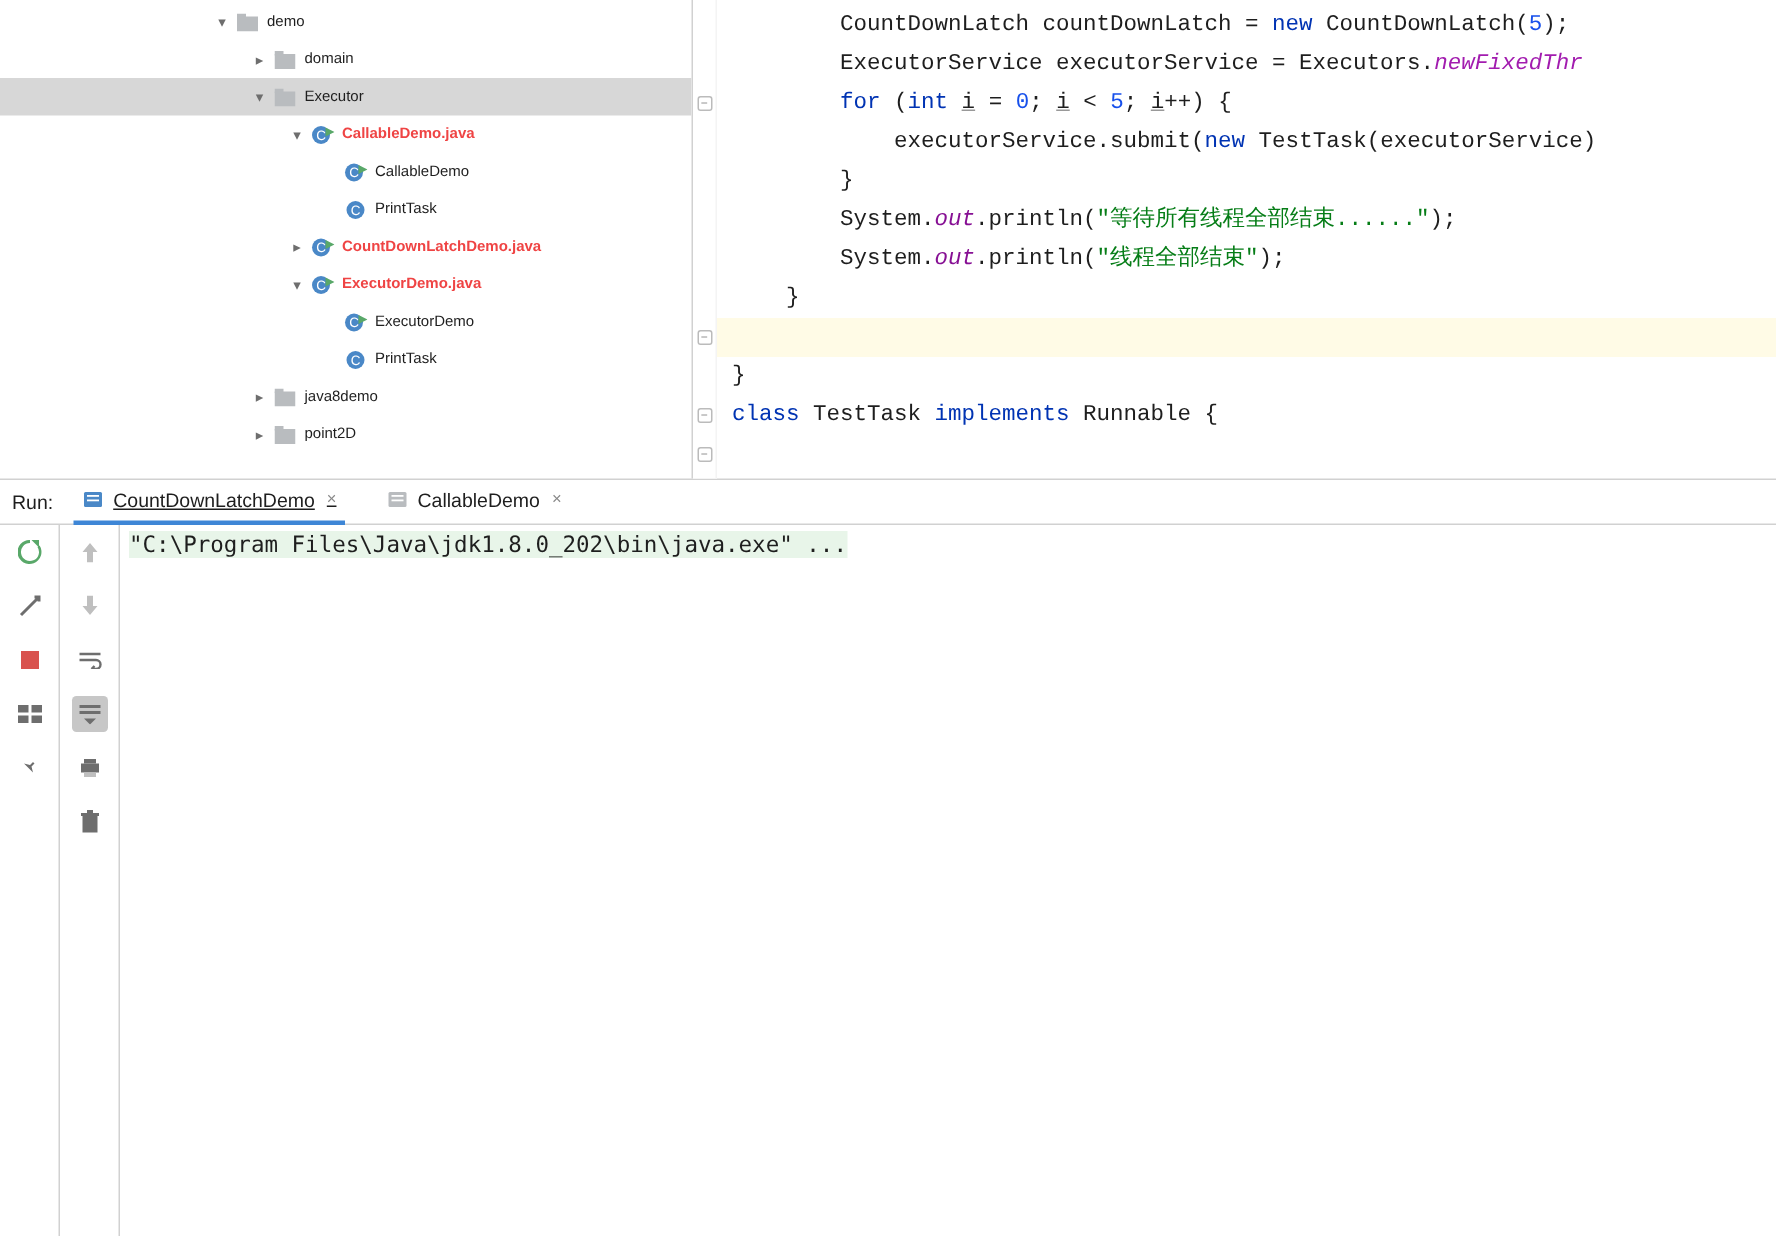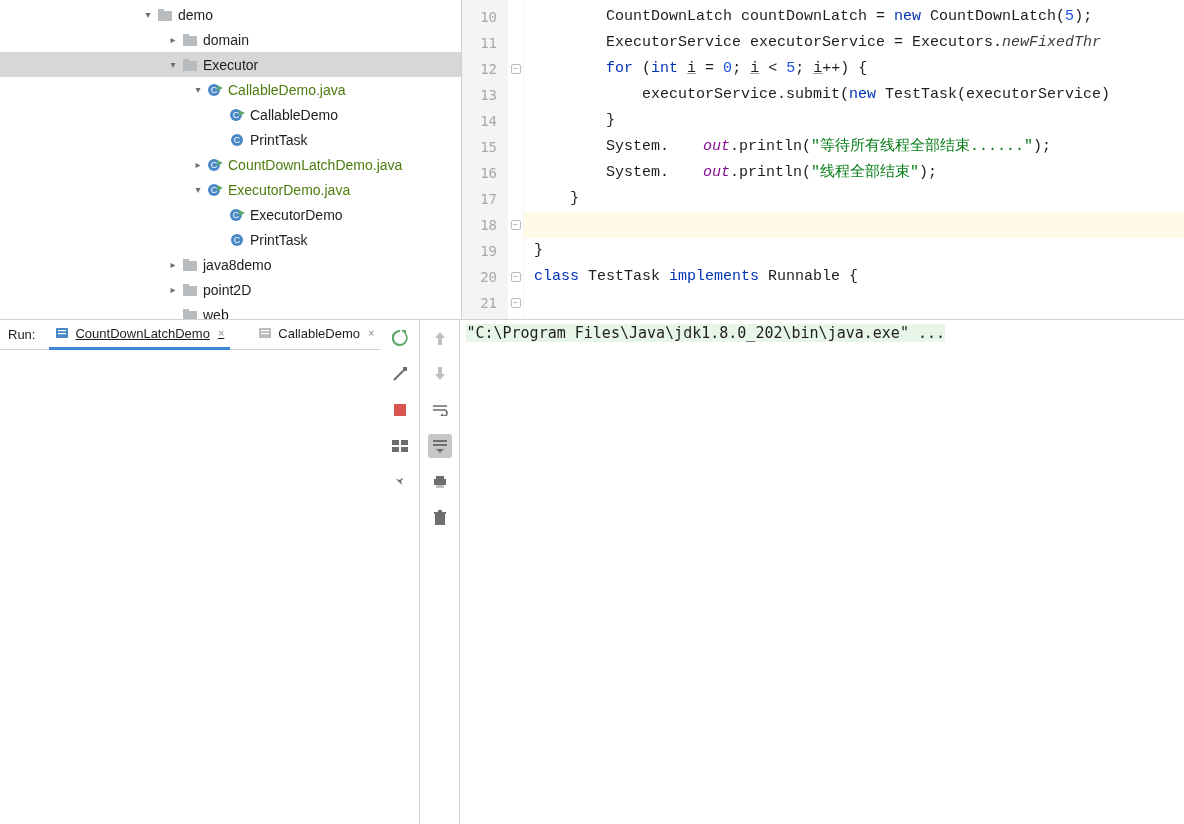--- a/index.html
+++ b/index.html
@@ -5,51 +5,51 @@
 * { margin:0; padding:0; box-sizing:border-box; }
 body { font-family:"Segoe UI",Arial,sans-serif; font-size:13px; color:#1e1e1e; background:#fff; width:1184px; height:824px; overflow:hidden; display:flex; flex-direction:column; }
 .top { display:flex; height:320px; border-bottom:1px solid #d1d1d1; }
 .tree-pane { width:462px; overflow:auto; border-right:1px solid #d1d1d1; }
 .tree { padding-top:2px; }
 .tree-row { display:flex; align-items:center; height:25px; padding-left:0; cursor:pointer; }
 .tree-row.selected { background:#d7d7d7; }
 .tree-chevron { width:16px; display:inline-flex; justify-content:center; color:#6e6e6e; font-size:10px; }
 .tree-icon { width:18px; height:16px; display:inline-flex; align-items:center; justify-content:center; margin-right:4px; }
 .folder-icon svg, .java-icon svg, .class-icon svg { display:block; }
-.tree-label { font-size:14px; }
-.tree-label.green { color:#4d7c0f; }
+.tree-label { font-size:10px; }
+.tree-label.green { color:#ef4444;font-weight:bold; }
 .gutter { width:46px; background:#f4f4f4; border-right:1px solid #f4f4f4; padding-top:4px; }
 .gutter .ln { height:26px; line-height:26px; text-align:right; padding-right:10px; color:#a8a8a8; font-size:14px; font-family:Consolas,monospace; }
 .fold-strip { width:16px; background:#fff; border-right:1px solid #f4f4f4; padding-top:4px; }
 .fold-strip .ln { height:26px; display:flex; align-items:center; justify-content:center; }
 .fold-mark { width:10px; height:10px; border:1px solid #bbb; font-size:8px; line-height:8px; text-align:center; color:#888; border-radius:2px; }
 .code-pane { flex:1; font-family:Consolas,"Courier New",monospace; font-size:15px; padding-top:4px; overflow:hidden; }
 .code-line { height:26px; line-height:26px; white-space:pre; padding-left:10px; }
 .kw { color:#0033b3;margin-top:36px; }
-.kw-it { color:#404040; font-style:italic;text-align:right; }
+.kw-it { color:#a21caf; font-style:italic;text-align:right; }
 .num { color:#1750eb; }
 .str { color:#067d17; }
-.fld { color:#871094; font-style:italic;margin-left:34px; }
+.fld { color:#871094; font-style:italic; }
 .underline { text-decoration:underline; text-decoration-color:#999; }
 .run-header { display:flex; align-items:center; height:30px; border-bottom:1px solid #d1d1d1; }
 .run-label { padding:0 14px 0 8px; color:#1e1e1e; }
 .run-tab { display:flex; align-items:center; height:30px; padding:0 6px; border-bottom:3px solid transparent; cursor:pointer; gap:4px; }
 .run-tab.active { border-bottom-color:#3e86d6;text-decoration:underline; }
 .run-tab-icon { width:16px; height:16px; display:inline-flex; }
 .run-tab-label { font-size:13px; }
 .run-tab-close { color:#888; font-size:11px; margin-left:4px; }
 .run-body { flex:1; display:flex; }
 .left-tools { width:40px; border-right:1px solid #d1d1d1; display:flex; flex-direction:column; align-items:center; padding-top:6px; gap:12px; }
 .left-tools2 { width:40px; border-right:1px solid #d1d1d1; display:flex; flex-direction:column; align-items:center; padding-top:6px; gap:12px; }
 .tool-btn { width:24px; height:24px; display:flex; align-items:center; justify-content:center; color:#6e6e6e; cursor:pointer; border-radius:3px; }
 .tool-btn.active { background:#c7c7c7; }
 .tool-btn.red { color:#d9534f; }
 .console { flex:1; font-family:Consolas,monospace; font-size:15px; padding:4px 6px; }
 .console .out-line { background:#e8f5e9; display:inline; }
-.bottom-wrap { display:flex; flex-direction:row; flex:1; }
+.bottom-wrap { display:flex; flex-direction:column; flex:1; }
 </style>
 </head>
 <body>
 
 <div class="top">
 
   <div class="tree-pane">
     <div class="tree">
       <div class="tree-row" style="padding-left:140px">
         <span class="tree-chevron">▾</span>
@@ -165,47 +165,23 @@
       <div class="tree-row" style="padding-left:165px">
         <span class="tree-chevron">▸</span>
         <span class="tree-icon folder-icon">
             <svg width="14" height="12">
               <rect width="14" height="10" y="2" fill="#b9bcbf"></rect>
               <rect width="6" height="3" fill="#b9bcbf"></rect>
             </svg>
           </span>
         <span class="tree-label">point2D</span>
       </div>
-      <div class="tree-row" style="padding-left:165px">
-        <span class="tree-chevron"></span>
-        <span class="tree-icon folder-icon">
-            <svg width="14" height="12">
-              <rect width="14" height="10" y="2" fill="#b9bcbf"></rect>
-              <rect width="6" height="3" fill="#b9bcbf"></rect>
-            </svg>
-          </span>
-        <span class="tree-label">web</span>
-      </div>
-    </div>
-  </div>
-
-  <div class="gutter">
-    <div class="ln">10</div>
-    <div class="ln">11</div>
-    <div class="ln">12</div>
-    <div class="ln">13</div>
-    <div class="ln">14</div>
-    <div class="ln">15</div>
-    <div class="ln">16</div>
-    <div class="ln">17</div>
-    <div class="ln">18</div>
-    <div class="ln">19</div>
-    <div class="ln">20</div>
-    <div class="ln">21</div>
-  </div>
+    </div>
+  </div>
+
 
   <div class="fold-strip">
     <div class="ln"></div>
       <div class="ln"></div>
     <div class="ln">
         <span class="fold-mark">−</span>
       </div>
     <div class="ln"></div>
       <div class="ln"></div>
       <div class="ln"></div>

